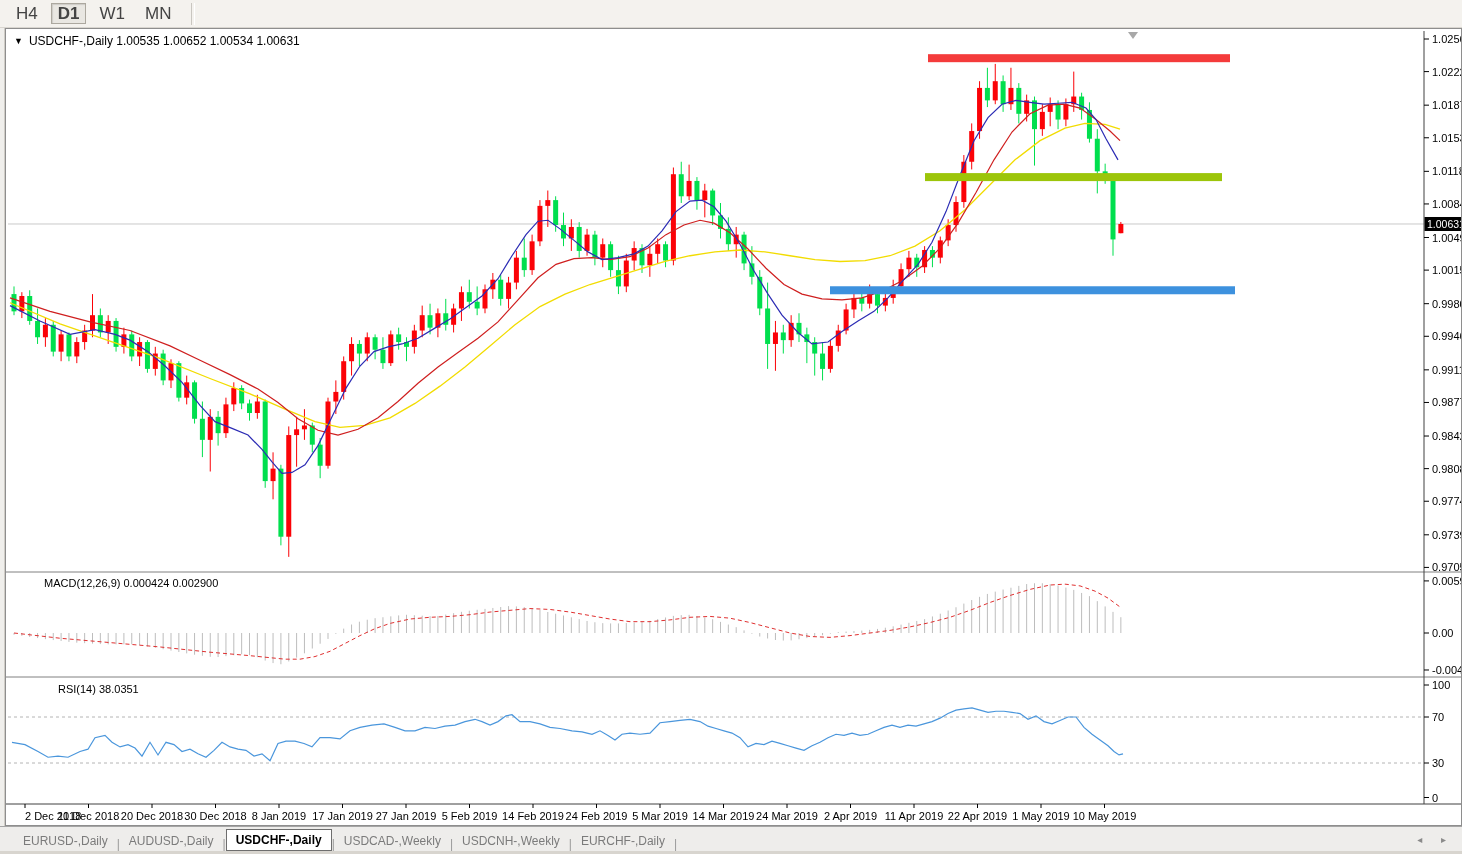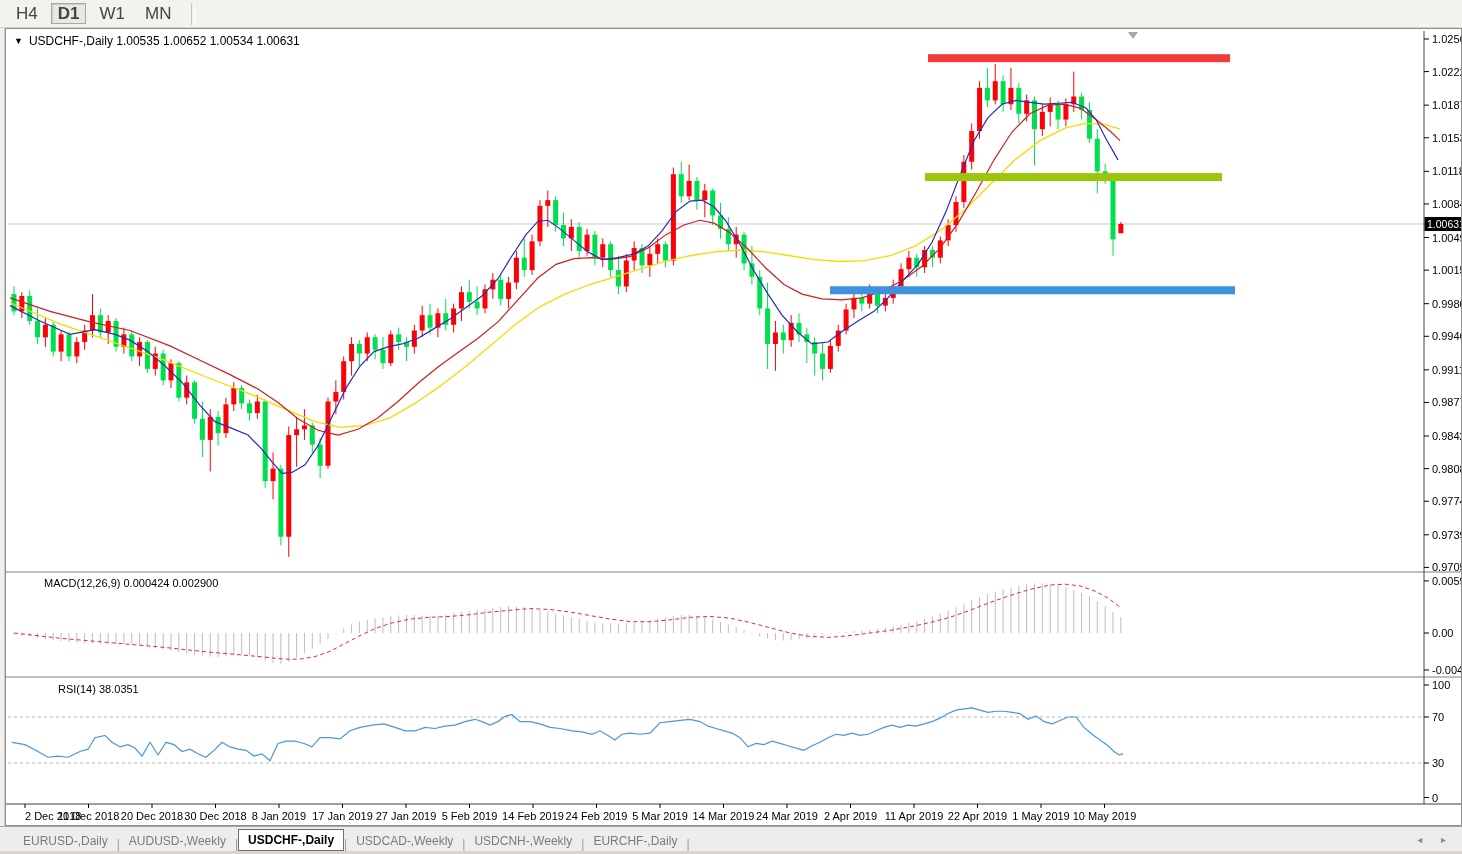--- a/index.html
+++ b/index.html
@@ -591,21 +591,21 @@
       </g>
     </svg>
   <div class="overlay ctitle"><span class="arrow">▼</span><span>USDCHF-,Daily</span><span> </span><span>1.00535 1.00652 1.00534 1.00631</span></div>
   <div class="overlay indlabel" style="left:6px;top:548px;"><span>MACD(12,26,9)</span><span> </span><span>0.000424 0.002900</span></div>
   <div class="overlay indlabel" style="left:20px;top:654px;"><span>RSI(14)</span><span> </span><span>38.0351</span></div>
 </div>
 
 <div class="tabbar">
   <span class="tab">EURUSD-,Daily</span>
     <span class="tabsep">|</span>
-    <span class="tab">AUDUSD-,Weekly</span>
+    <span class="tab">AUDUSD-,Daily</span>
     <span class="tabsep">|</span>
     <span class="tab active">USDCHF-,Daily</span>
     <span class="tabsep">|</span>
     <span class="tab">USDCAD-,Weekly</span>
     <span class="tabsep">|</span>
     <span class="tab">USDCNH-,Weekly</span>
     <span class="tabsep">|</span>
     <span class="tab">EURCHF-,Daily</span>
     <span class="tabsep">|</span>
     <span class="tabscroll">◂ ▸</span>

